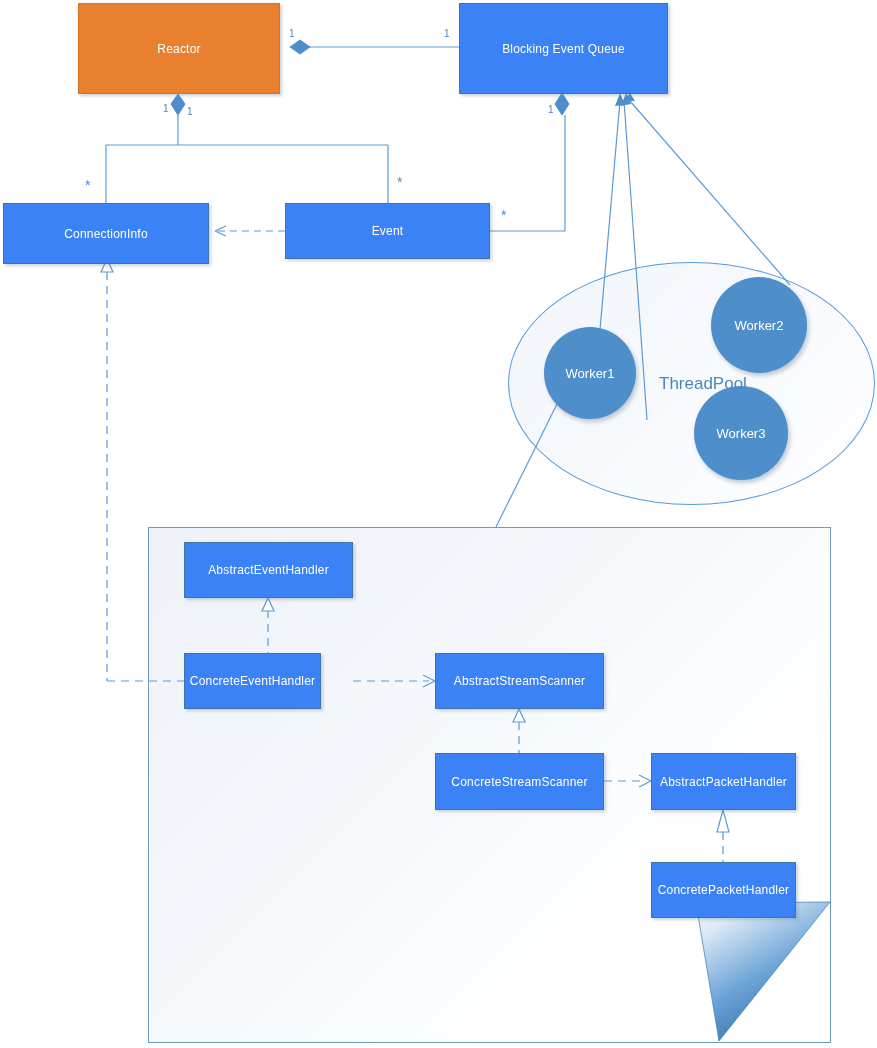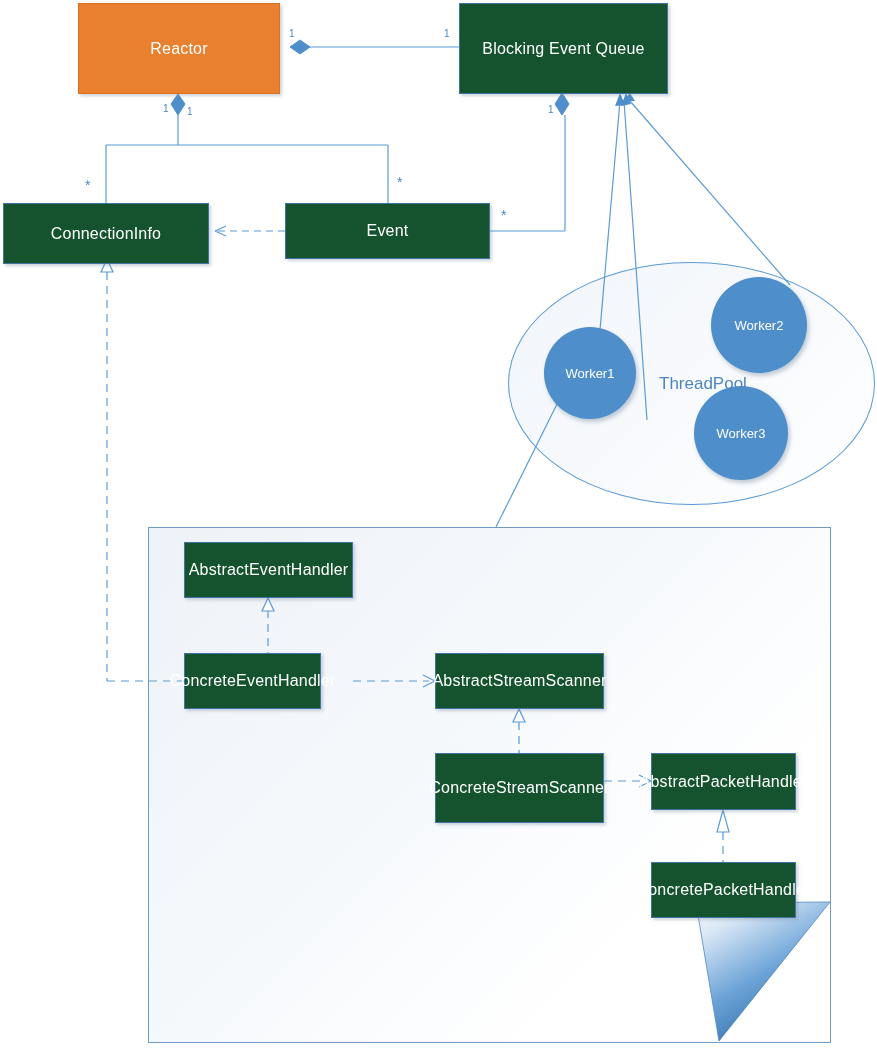--- a/index.html
+++ b/index.html
@@ -25,28 +25,28 @@
     height: 1048px;
     pointer-events: none;
   }
   .uml-box {
     position: absolute;
     box-sizing: border-box;
     display: flex;
     align-items: center;
     justify-content: center;
     color: #ffffff;
-    font-size: 16px;
+    font-size: 12px;
     letter-spacing: 0.2px;
     text-align: center;
     border: 1px solid #3f74a5;
     box-shadow: 2px 2px 3px rgba(120,140,160,0.38);
   }
   .uml-box.blue {
-    background: #14532d;
+    background: #3b82f6;
   }
   .uml-box.orange {
     background: #e8802f;
     border: 1px solid #d9731f;
   }
   .circle-node {
     position: absolute;
     border-radius: 50%;
     background: #4e8ecb;
     display: flex;
@@ -194,21 +194,21 @@
   </div>
 
   <div class="uml-box blue" style="left:184px; top:653px; width:137px; height:56px;text-align:center;">
     <span>ConcreteEventHandler</span>
   </div>
 
   <div class="uml-box blue" style="left:435px; top:653px; width:169px; height:56px;">
     <span>AbstractStreamScanner</span>
   </div>
 
-  <div class="uml-box blue" style="left:435px; top:753px; width:169px; height:70px;">
+  <div class="uml-box blue" style="left:435px; top:753px; width:169px; height:57px;">
     <span>ConcreteStreamScanner</span>
   </div>
 
   <div class="uml-box blue" style="left:651px; top:753px; width:145px; height:57px;">
     <span>AbstractPacketHandler</span>
   </div>
 
   <div class="uml-box blue" style="left:651px; top:862px; width:145px; height:56px;">
     <span>ConcretePacketHandler</span>
   </div>

